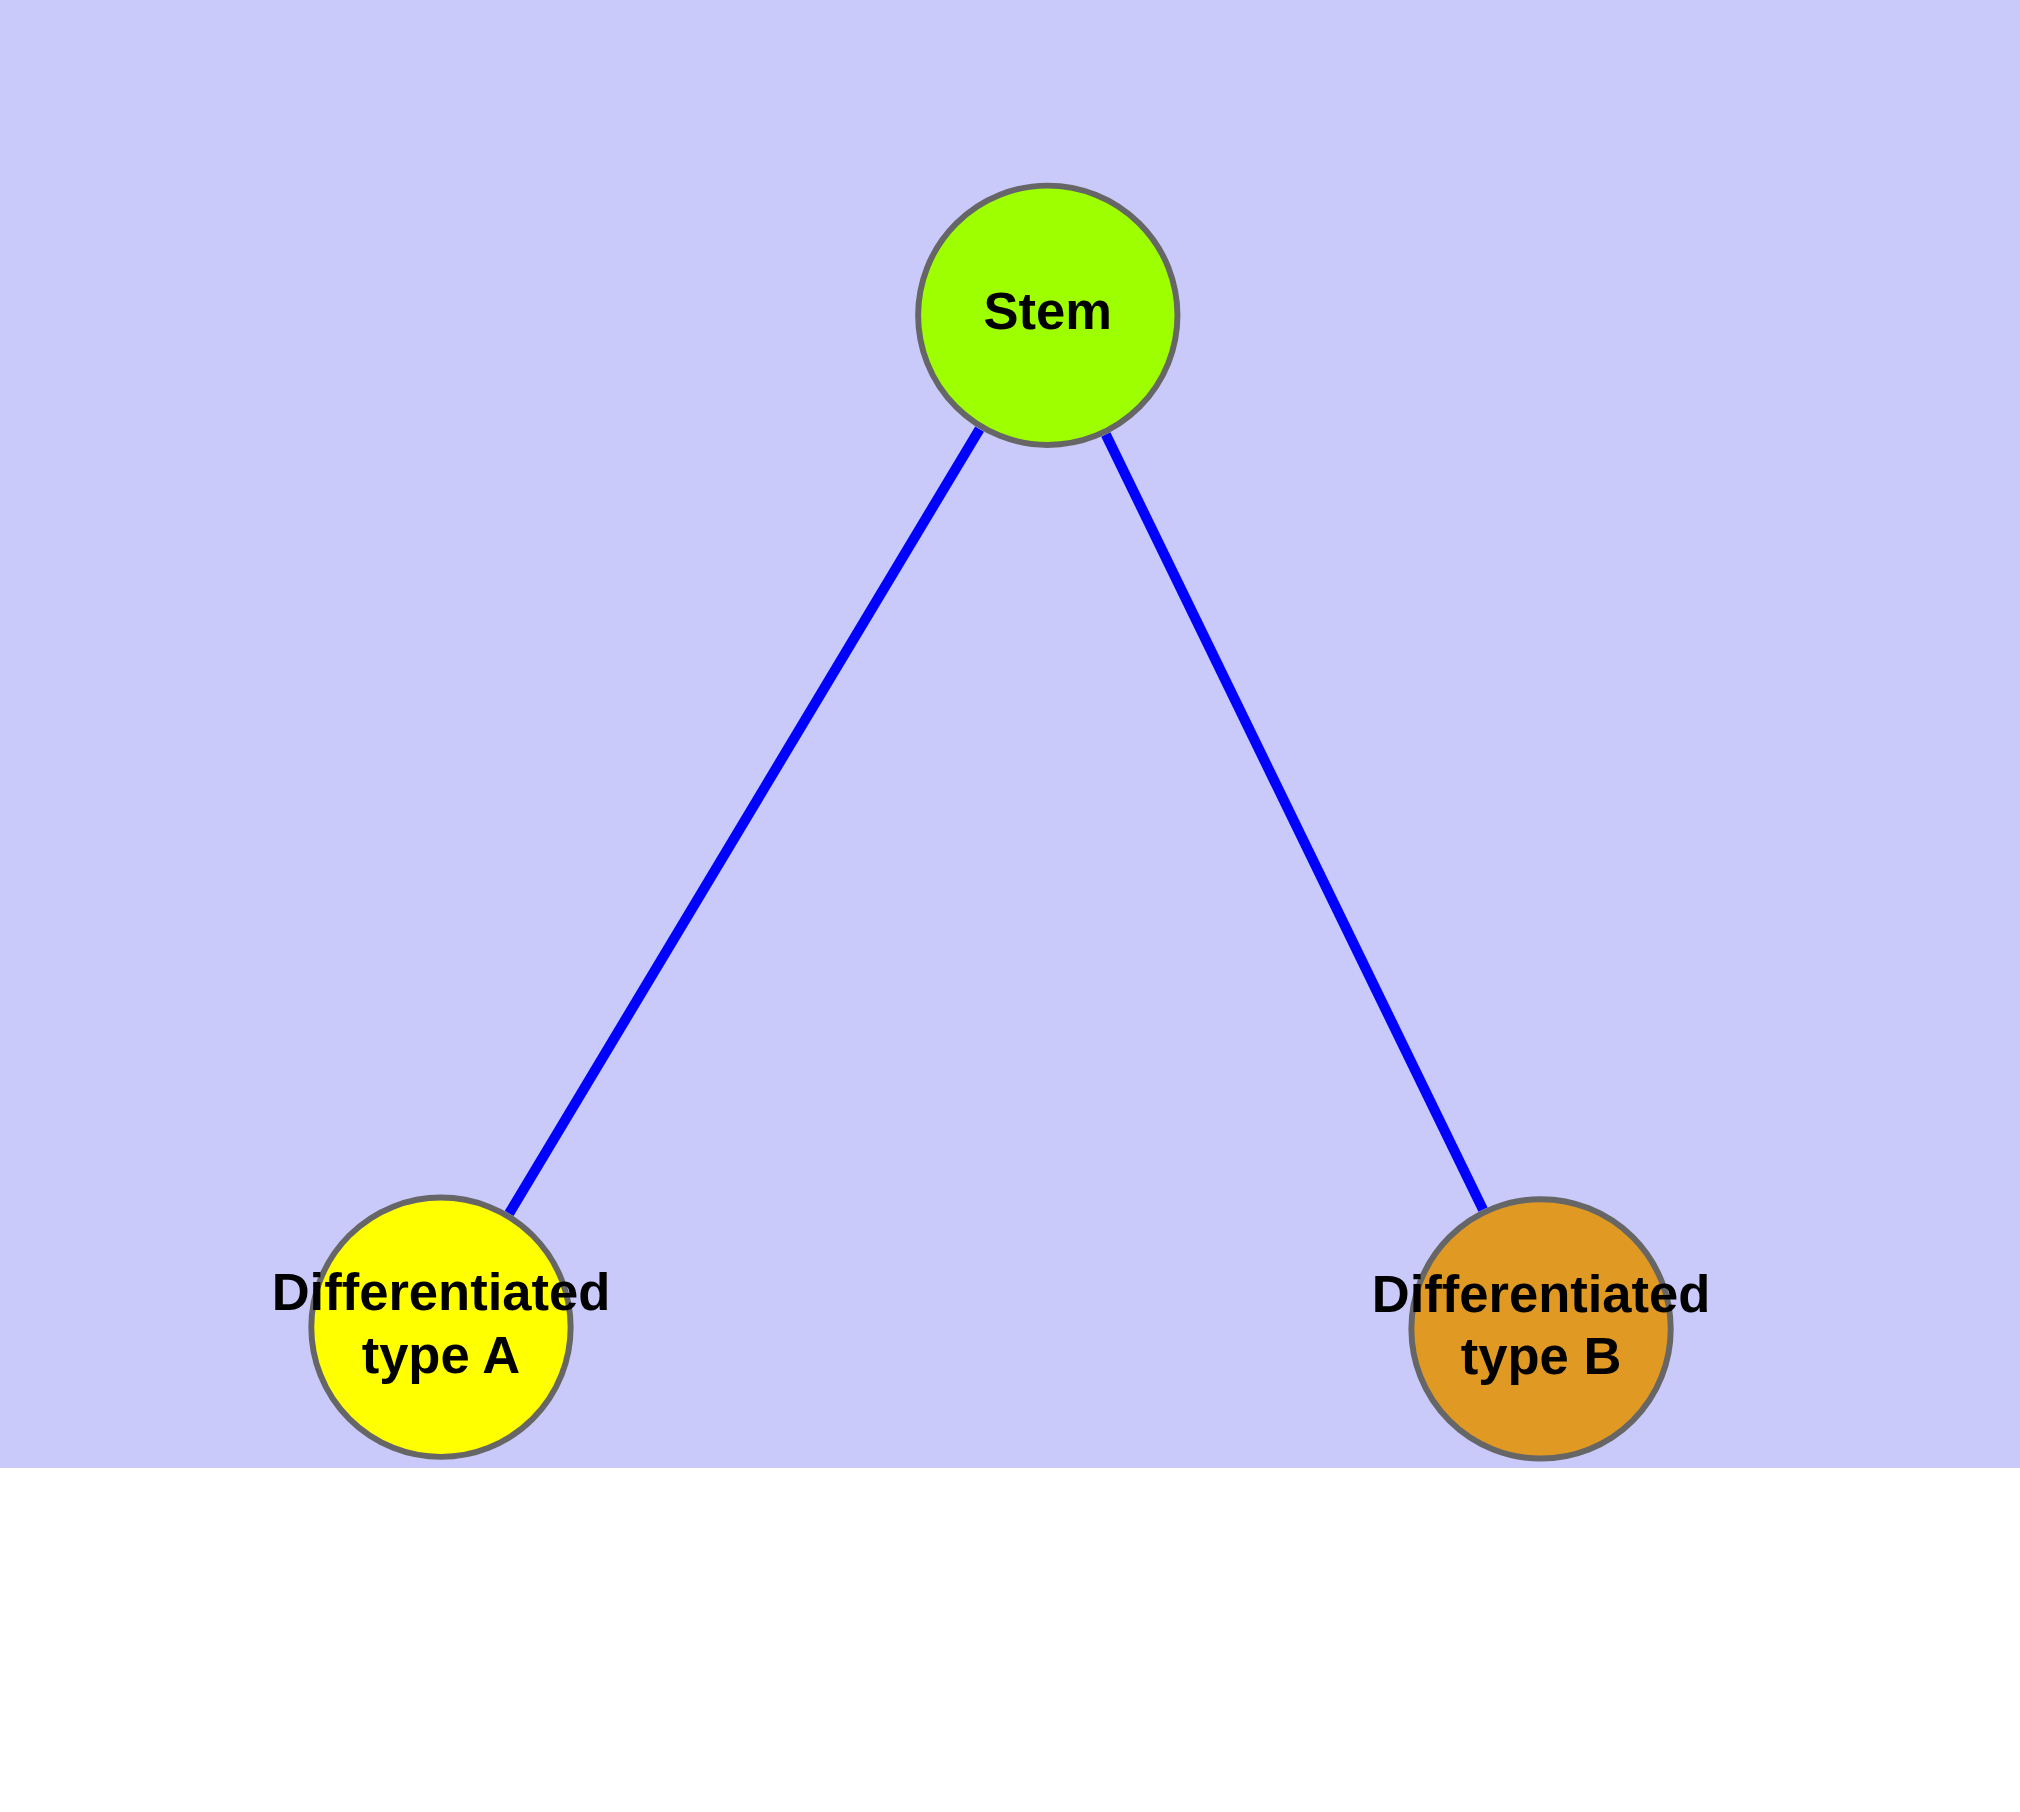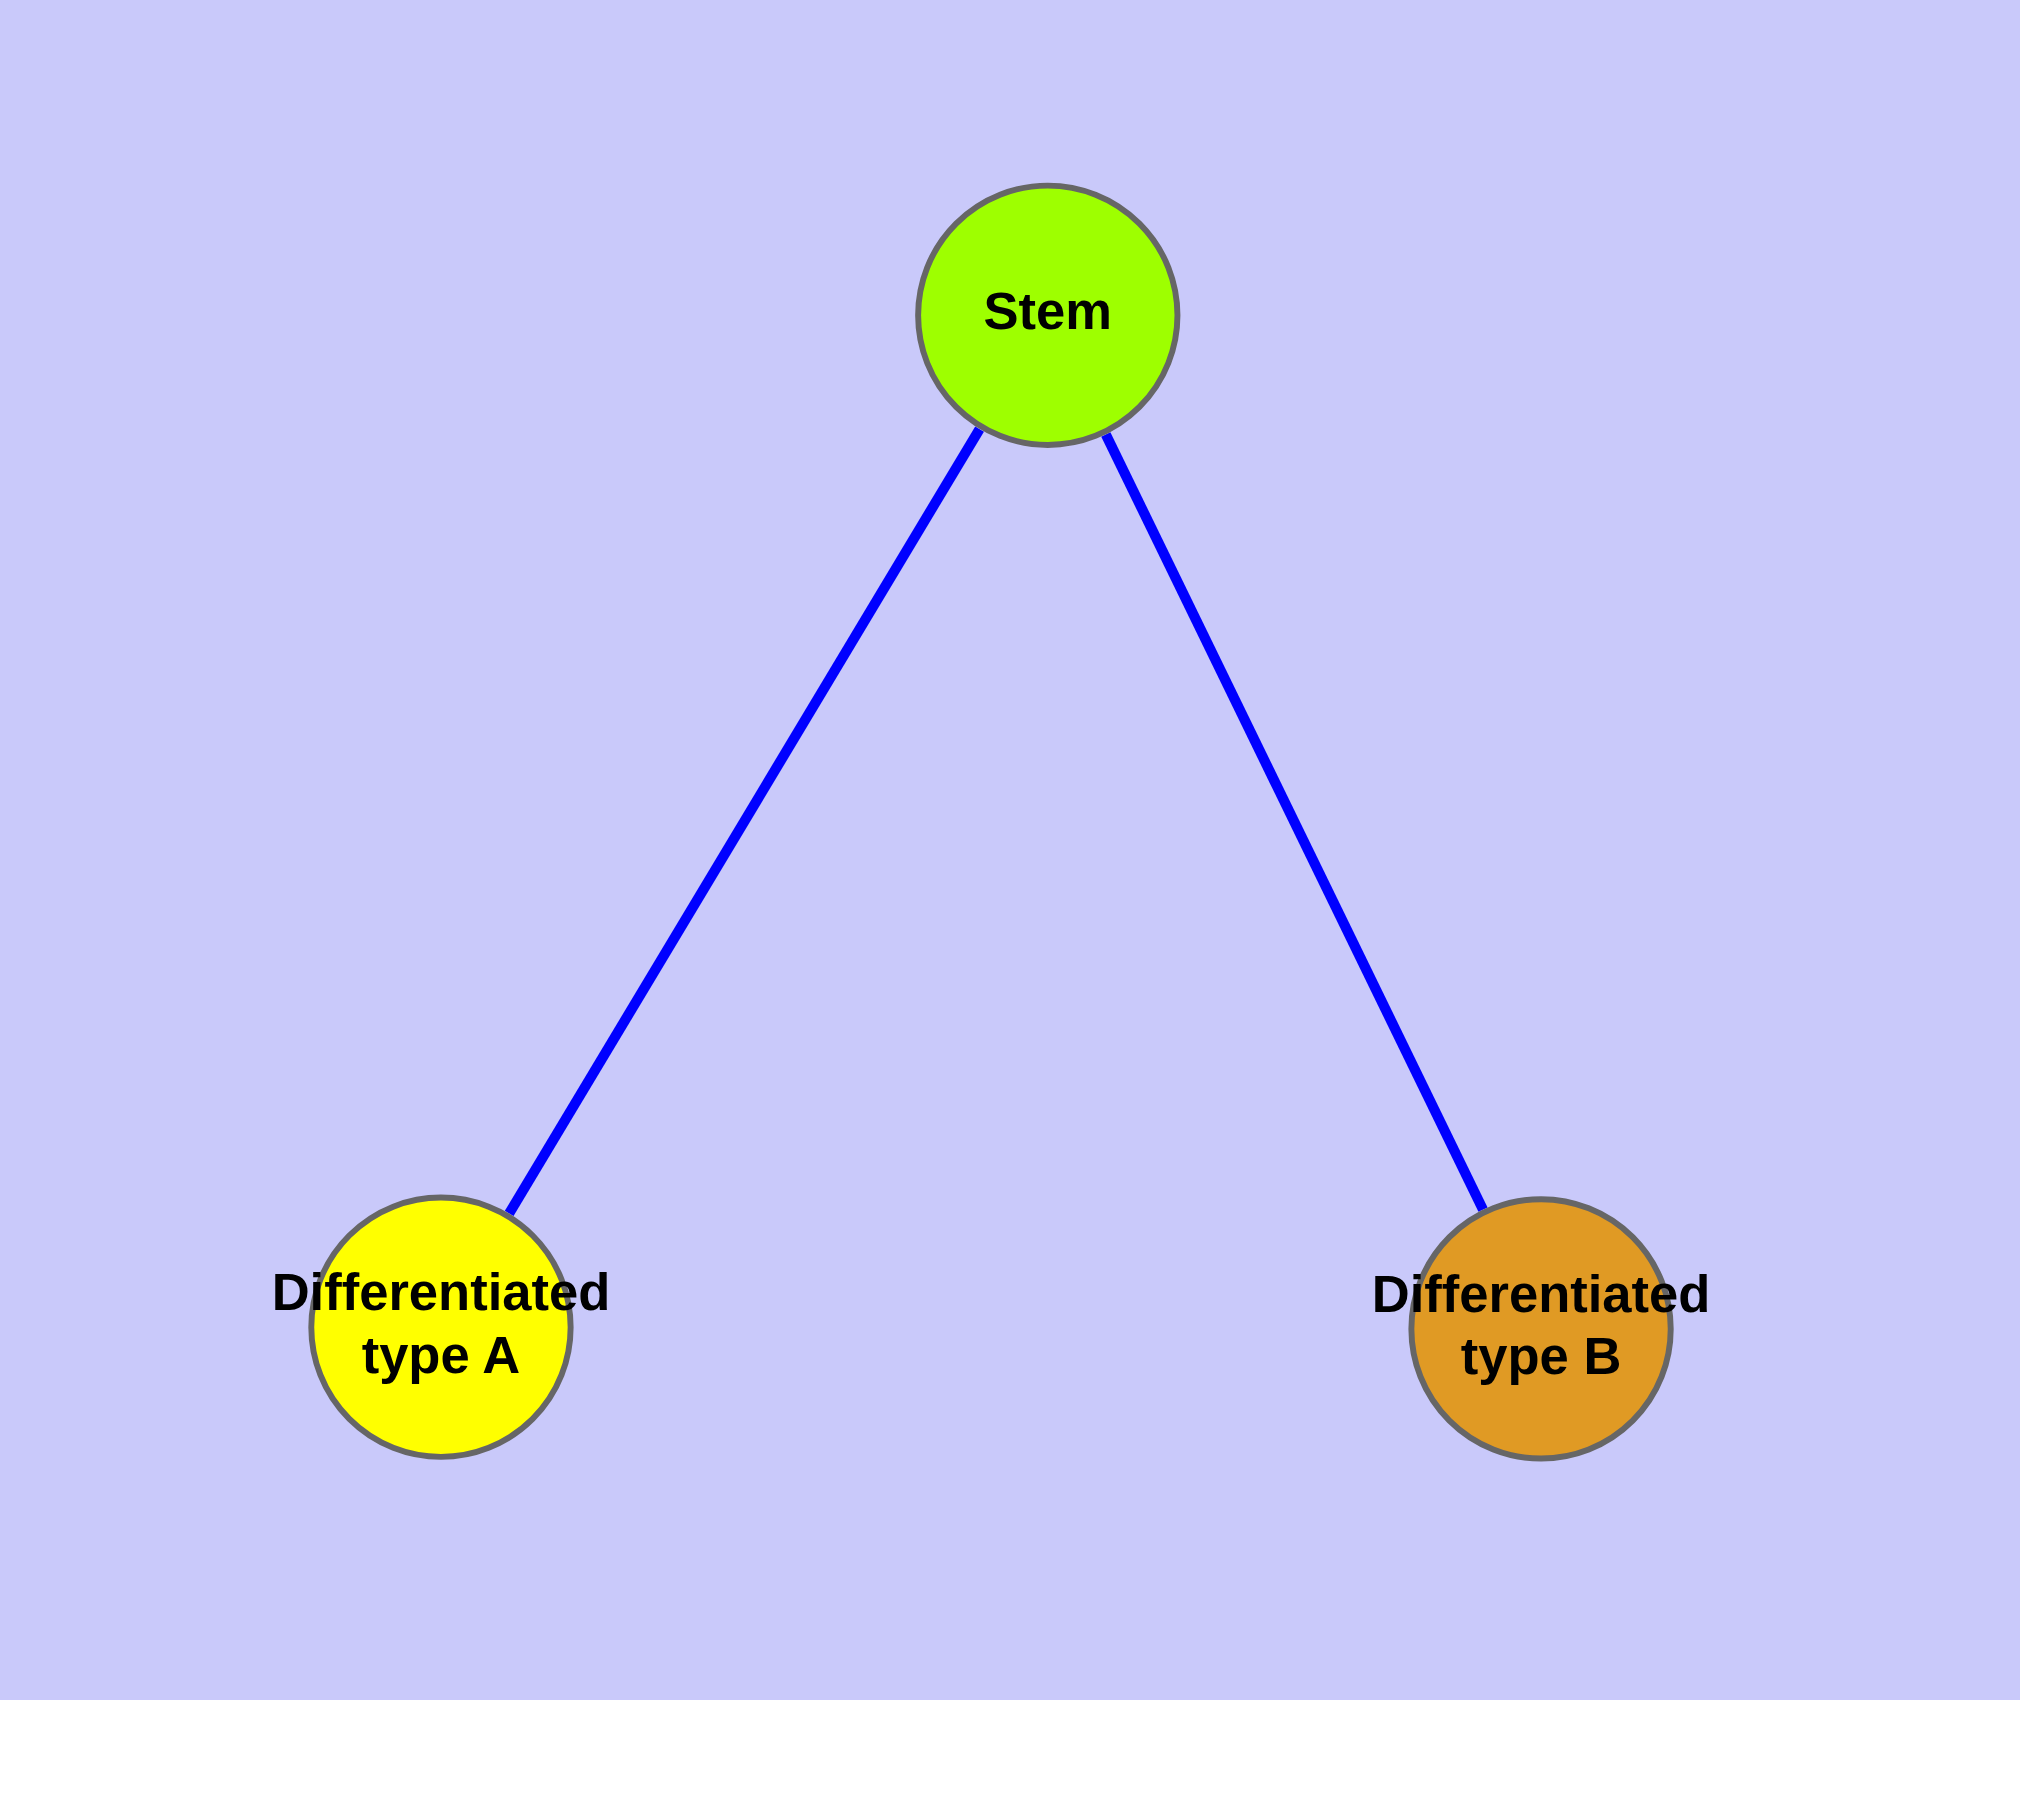--- a/index.html
+++ b/index.html
@@ -28,21 +28,21 @@
     font-weight: bold;
     fill: #000000;
     text-anchor: middle;
     dominant-baseline: middle;
     white-space: pre;
   }
 </style>
 </head>
 <body>
 
-<div id="canvas" style="width: 2021px; height: 1700px; background: rgb(201, 201, 250);">
+<div id="canvas" style="width: 2021px; height: 1468px; background: rgb(201, 201, 250);">
   <svg id="graph-svg" viewBox="0 0 2384 2138" xmlns="http://www.w3.org/2000/svg" style="width: 2021px; height: 1812px;">
     <rect id="bg-rect" x="0" y="0" width="2384" height="2138" fill="#c9c9fa"></rect>
     <g id="edges-layer">
         <line x1="1155.5144784680842" y1="506.2174758507086" x2="600.4855215319157" y2="1431.7825241492915" stroke="#0000ff" stroke-width="12" stroke-linecap="butt"></line>
         <line x1="1304.4788132857243" y1="512.7227846902515" x2="1749.5211867142757" y2="1427.2772153097485" stroke="#0000ff" stroke-width="12" stroke-linecap="butt"></line>
       </g>
     <g id="nodes-layer">
         <circle cx="1236" cy="372" r="153" fill="#9eff00" stroke="#666666" stroke-width="7"></circle>
         <circle cx="520" cy="1566" r="153" fill="#ffff00" stroke="#666666" stroke-width="7"></circle>
         <circle cx="1818" cy="1568" r="153" fill="#e09a24" stroke="#666666" stroke-width="7"></circle>

